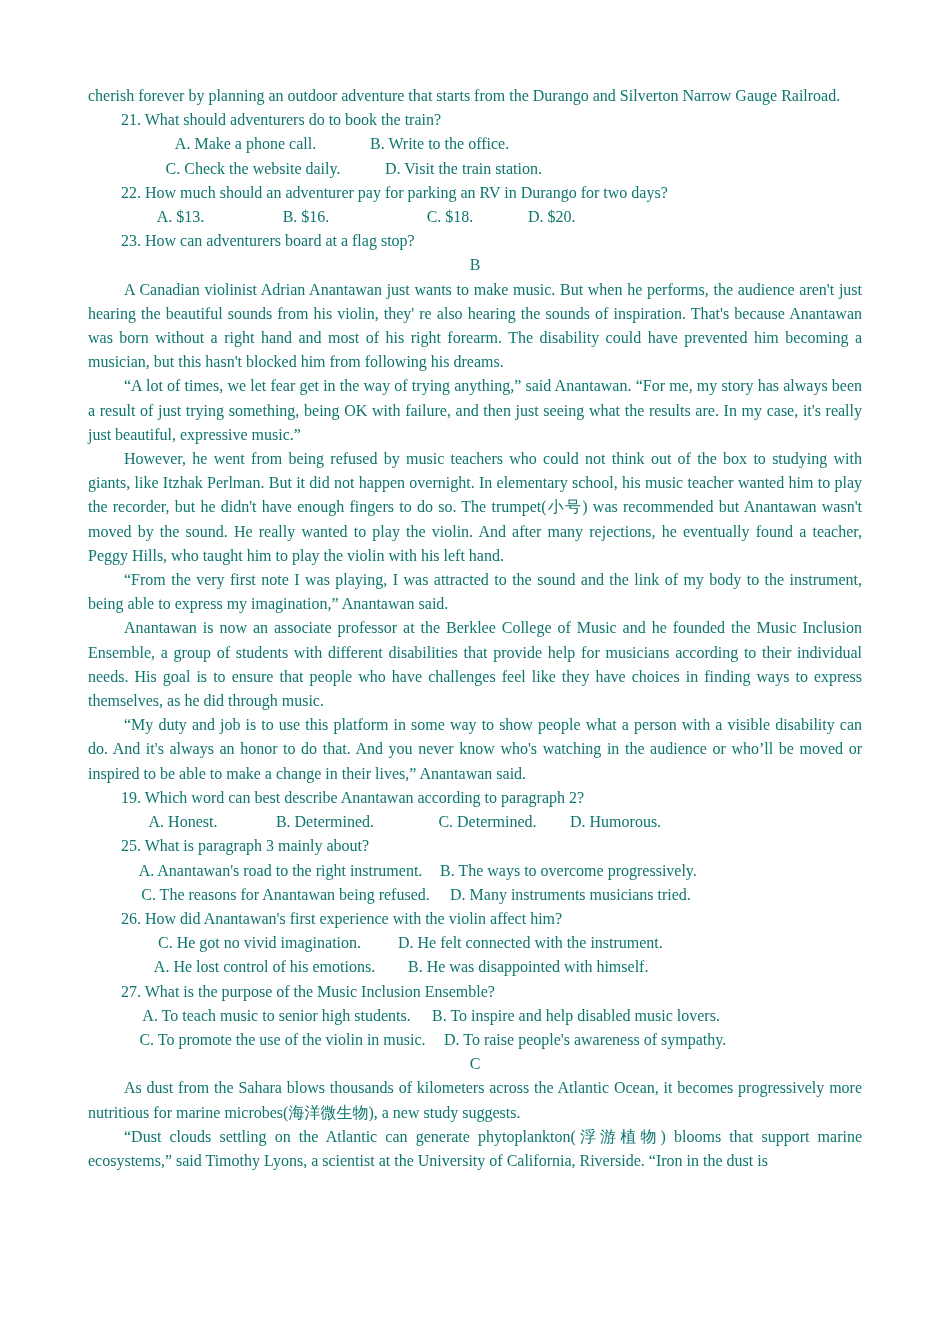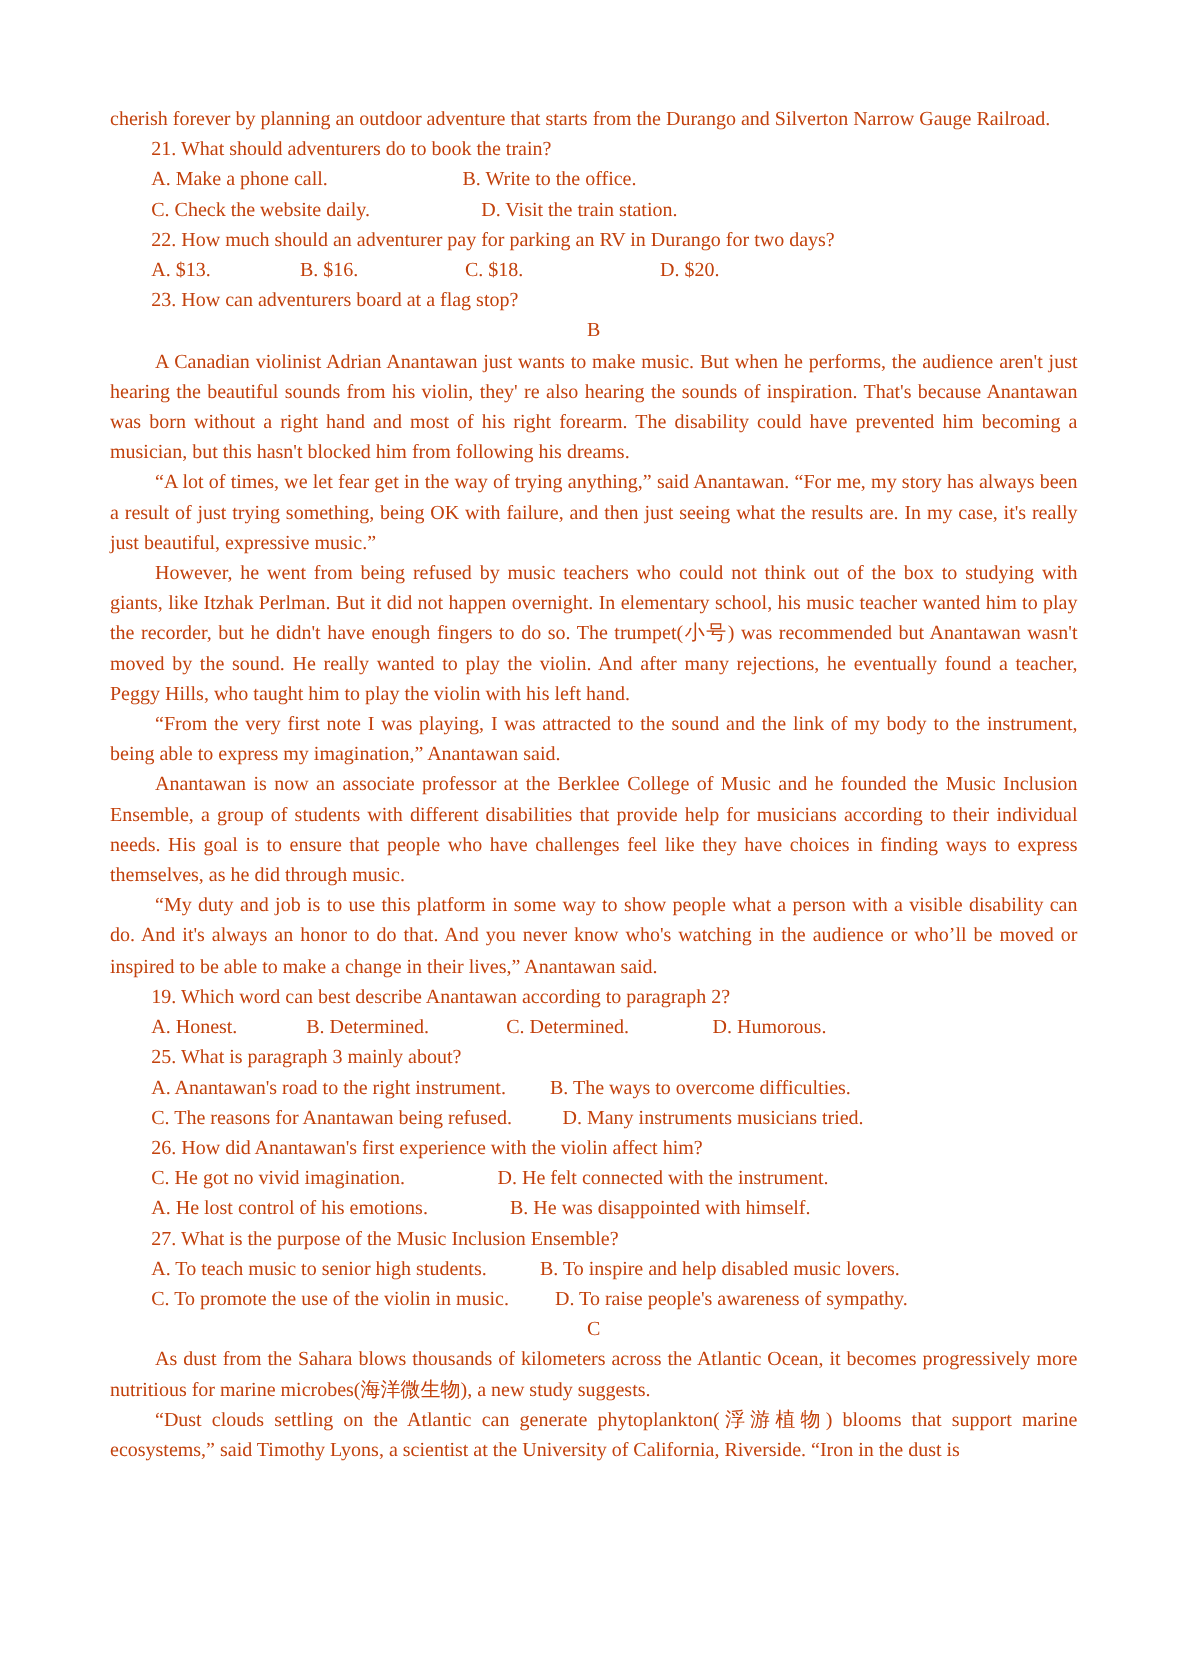--- a/index.html
+++ b/index.html
@@ -4,29 +4,29 @@
 <style>
   * { margin:0; padding:0; box-sizing:border-box; }
   html,body { background:#ffffff; }
   .page {
     position:relative;
     width:950px; height:1344px;
     background:#ffffff;
     font-family:"Liberation Serif","DejaVu Serif",serif;
     font-size:16px;
     line-height:24.2px;
-    color:#c2410c;
+    color:#0f766e;
     overflow:hidden;
   }
   .content { position:absolute; left:88px; top:84px; width:774px; }
   .para { text-align:justify; text-indent:36px; }
   .para.cont { text-indent:0; }
   .q { padding-left:33px; }
   .opts { padding-left:33px; white-space:nowrap; }
-  .opt { display:inline-block; vertical-align:top; white-space:nowrap; }
+  .opt { display:inline-block; vertical-align:top; white-space:nowrap;text-align:center; }
   .sec { text-align:center; }
 </style>
 </head>
 <body>
 
 <div class="page">
   <div class="content">
 
     <p class="para cont">cherish forever by planning an outdoor adventure that starts from the Durango and Silverton Narrow Gauge Railroad.</p>
 
@@ -54,21 +54,21 @@
     <p class="para">Anantawan is now an associate professor at the Berklee College of Music and he founded the Music Inclusion Ensemble, a group of students with different disabilities that provide help for musicians according to their individual needs. His goal is to ensure that people who have challenges feel like they have choices in finding ways to express themselves, as he did through music.</p>
     <p class="para">“My duty and job is to use this platform in some way to show people what a person with a visible disability can do. And it's always an honor to do that. And you never know who's watching in the audience or who’ll be moved or inspired to be able to make a change in their lives,” Anantawan said.</p>
 
     <div class="q">19. Which word can best describe Anantawan according to paragraph 2?</div>
     <div class="opts">
       <span class="opt" style="width:124px">A. Honest.</span><span class="opt" style="width:160px">B. Determined.</span><span class="opt" style="width:165px">C. Determined.</span><span class="opt">D. Humorous.</span>
     </div>
 
     <div class="q">25. What is paragraph 3 mainly about?</div>
     <div class="opts">
-      <span class="opt" style="width:319px">A. Anantawan's road to the right instrument.</span><span class="opt">B. The ways to overcome difficulties.</span>
+      <span class="opt" style="width:319px">A. Anantawan's road to the right instrument.</span><span class="opt">B. The ways to overcome progressively.</span>
     </div>
     <div class="opts">
       <span class="opt" style="width:329px">C. The reasons for Anantawan being refused.</span><span class="opt">D. Many instruments musicians tried.</span>
     </div>
 
     <div class="q">26. How did Anantawan's first experience with the violin affect him?</div>
     <div class="opts">
       <span class="opt" style="width:277px">C. He got no vivid imagination.</span><span class="opt">D. He felt connected with the instrument.</span>
     </div>
     <div class="opts">

